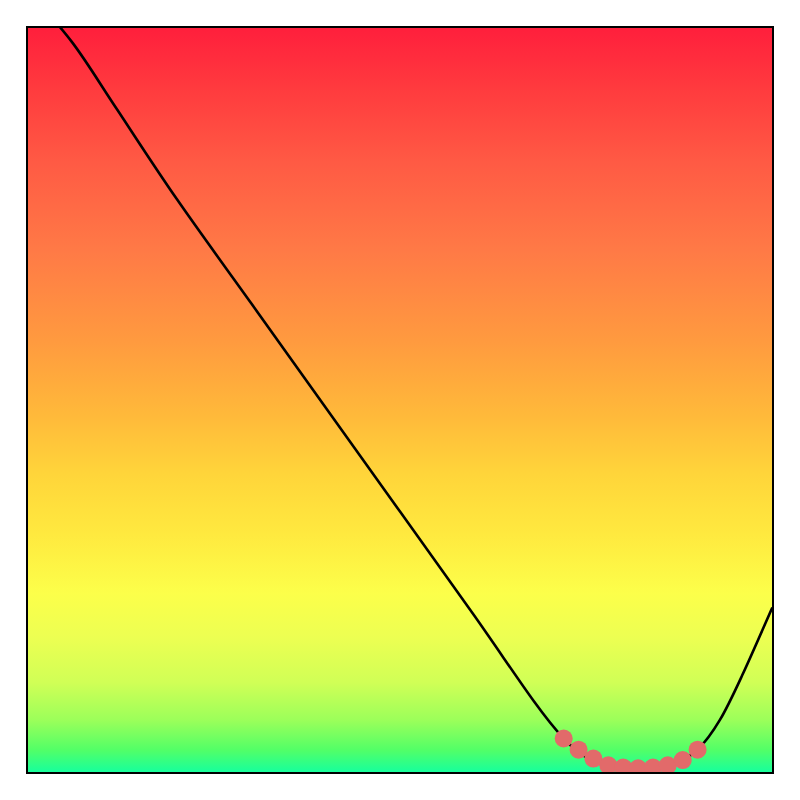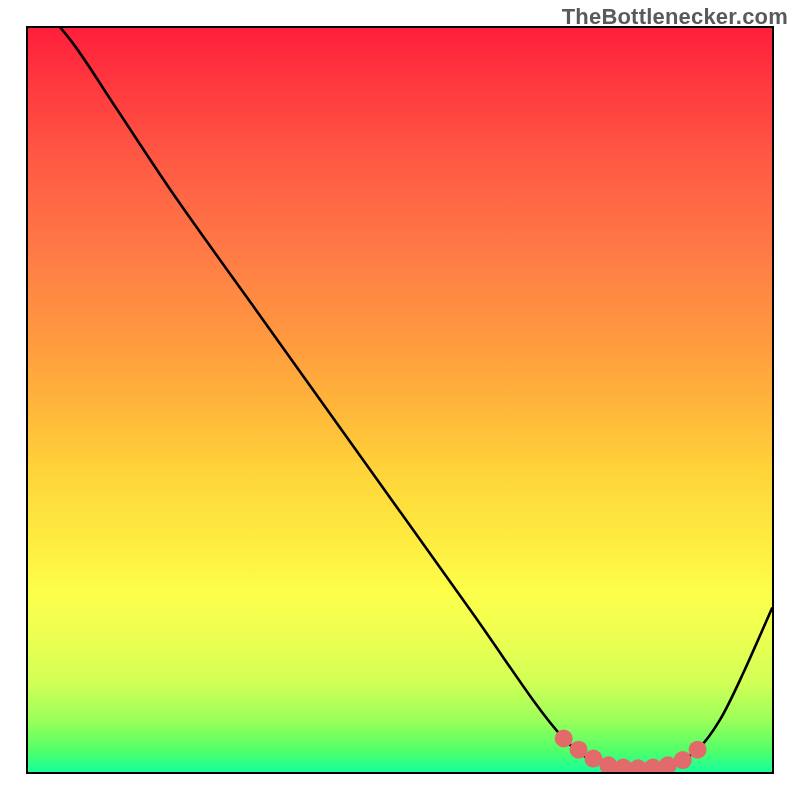--- a/index.html
+++ b/index.html
@@ -65,21 +65,20 @@
     inset: 0;
     width: 100%;
     height: 100%;
     z-index: 10;
   }
 </style>
 </head>
 <body>
 <div class="canvas">
 
-  <div class="watermark">TheBottlenecker.com</div>
 
   <div class="plot-frame">
     <div class="gradient-layer"></div>
     <svg class="curve" viewBox="0 0 744 744" preserveAspectRatio="none">
       <g id="curve-group">
           <path d="M 0.0 -37.2 C 7.4 -28.5, 29.8 -5.0, 44.6 14.9 C 59.5 34.7, 71.9 55.8, 89.3 81.8 C 106.6 107.9, 126.5 138.9, 148.8 171.1 C 171.1 203.4, 198.4 240.6, 223.2 275.3 C 248.0 310.0, 272.8 344.7, 297.6 379.4 C 322.4 414.2, 347.2 448.9, 372.0 483.6 C 396.8 518.3, 424.1 556.1, 446.4 587.8 C 468.7 619.4, 491.0 652.9, 505.9 673.3 C 520.8 693.8, 527.0 701.2, 535.7 710.5 C 544.4 719.8, 550.6 724.7, 558.0 729.1 C 565.4 733.6, 572.9 735.4, 580.3 737.3 C 587.8 739.2, 595.2 739.9, 602.6 740.3 C 610.1 740.7, 617.5 740.4, 625.0 739.5 C 632.4 738.7, 639.8 738.0, 647.3 735.1 C 654.7 732.1, 662.2 728.9, 669.6 721.7 C 677.0 714.5, 684.5 704.3, 691.9 691.9 C 699.4 679.5, 705.6 665.9, 714.2 647.3 C 722.9 628.7, 739.0 591.5, 744.0 580.3" fill="none" stroke="#000000" stroke-width="2.6" stroke-linecap="round"></path>
         </g>
       <g id="marker-group">
           <circle cx="535.7" cy="710.5" r="9" fill="#e26a6a"></circle>
           <circle cx="550.6" cy="721.7" r="9" fill="#e26a6a"></circle>

